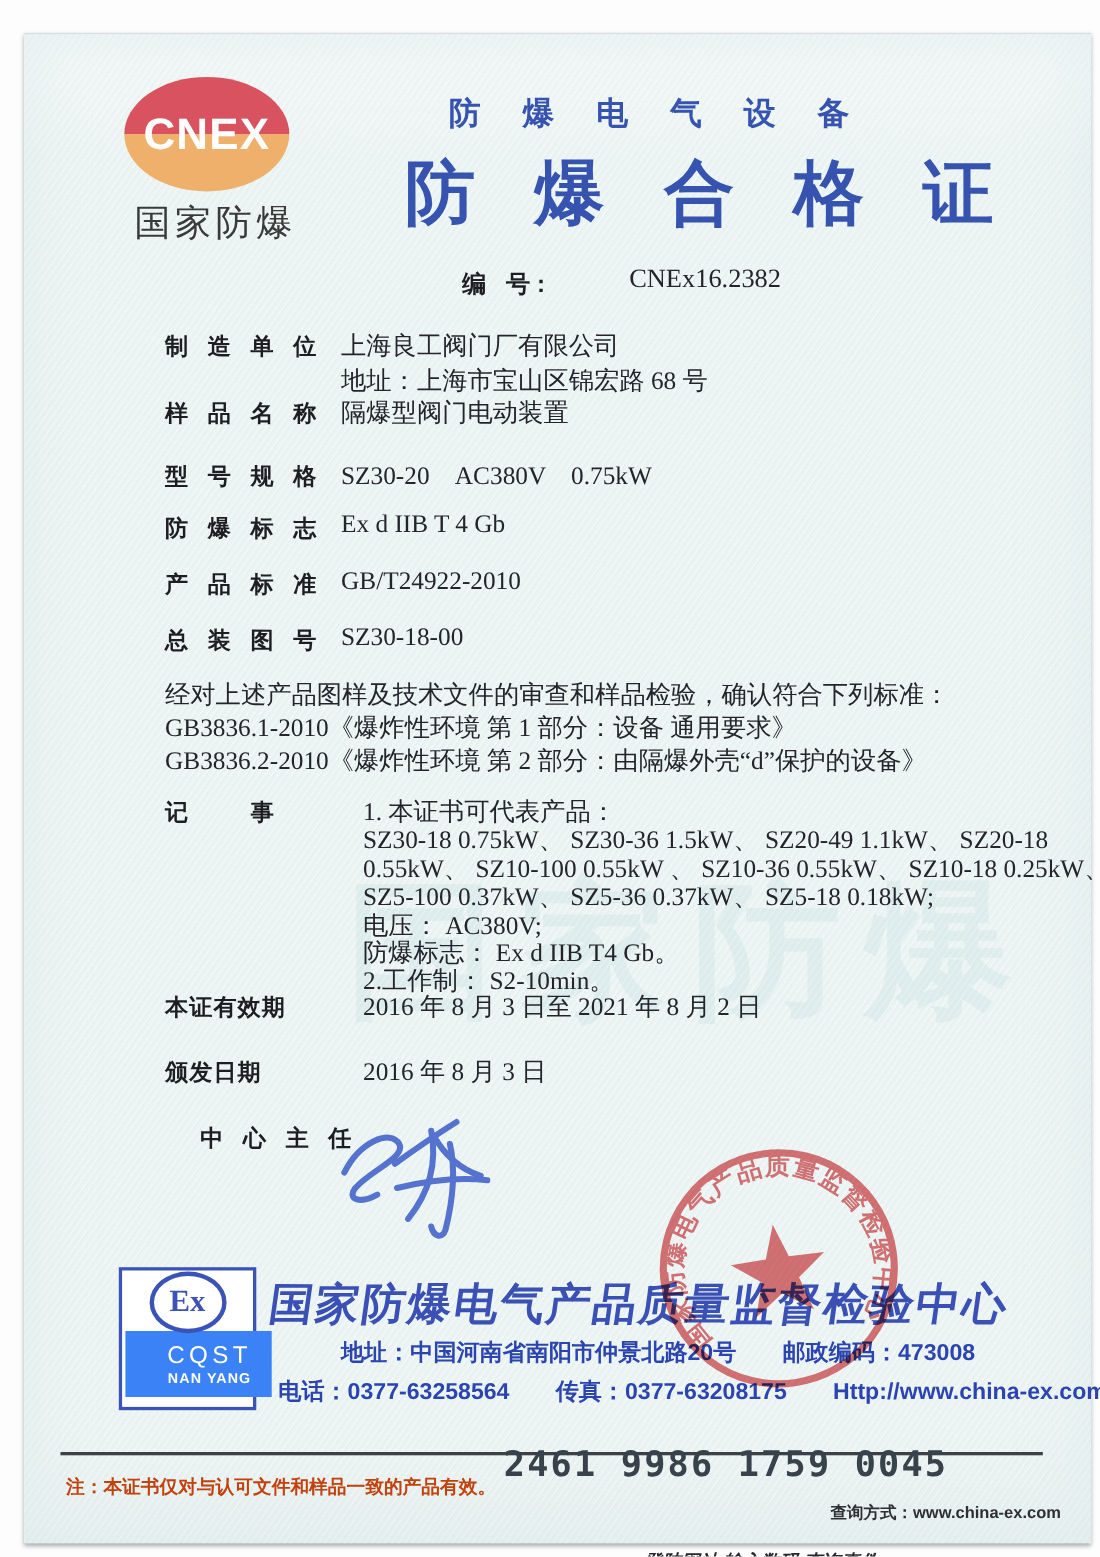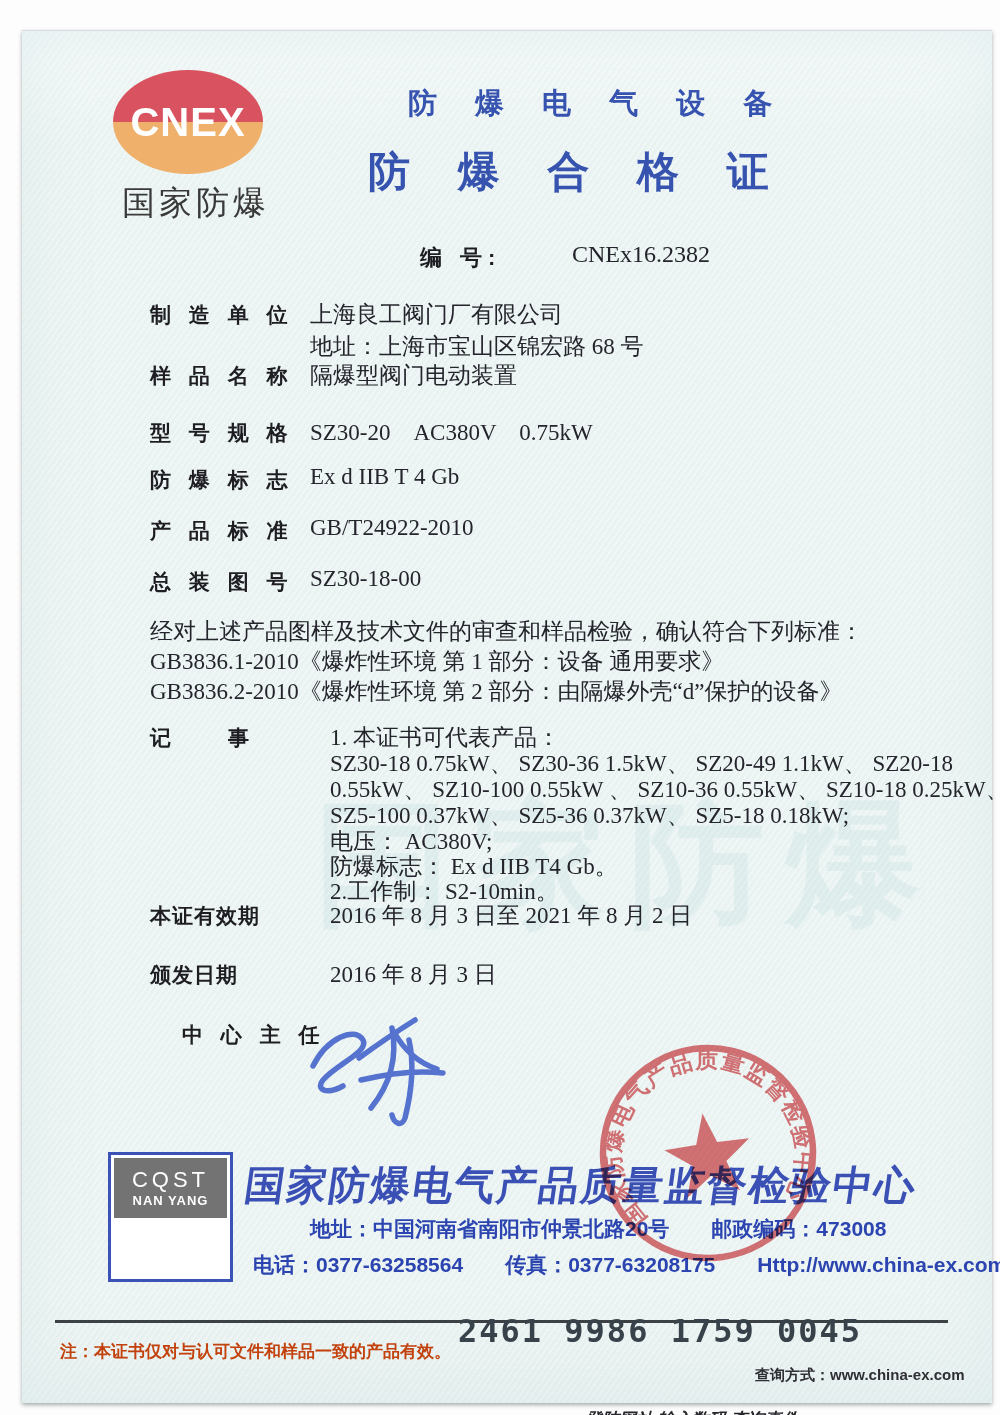--- a/index.html
+++ b/index.html
@@ -32,21 +32,21 @@
 <div class="abs wm" style="left:315px;top:775px;font-size:135px;letter-spacing:22px;">国家防爆</div>
 
 <div class="abs" style="left:113px;top:70px;width:150px;height:104px;border-radius:50%;
             background:linear-gradient(#d8535f 0 50%, #eeb06a 50% 100%);
             display:flex;align-items:center;justify-content:center;">
   <span style="color:#fff;font-weight:bold;font-size:40px;letter-spacing:1px;">CNEX</span>
 </div>
 <div class="abs" style="left:122px;top:181px;font-size:33px;color:#3a3a3a;letter-spacing:4px;">国家防爆</div>
 
 <div class="abs blue" style="left:408px;top:84px;font-size:29px;font-weight:bold;letter-spacing:15px;">防 爆 电 气 设 备</div>
-<div class="abs blue" style="left:368px;top:132px;font-size:42px;font-weight:bold;letter-spacing:18px;margin-top:12px;">防 爆 合 格 证</div>
+<div class="abs blue" style="left:368px;top:132px;font-size:64px;font-weight:bold;letter-spacing:18px;">防 爆 合 格 证</div>
 
 <div class="abs label" style="left:420px;top:243px;font-size:22px;">编  号:</div>
 <div class="abs serif value" style="left:524px;top:241px;font-size:24px;margin-left:48px;">CNEx16.2382</div>
 
 <div class="abs label" style="left:150px;top:301px;">制 造 单 位</div>
 <div class="abs serif value" style="left:310px;top:299px;">上海良工阀门厂有限公司</div>
 <div class="abs serif value" style="left:310px;top:331px;">地址：上海市宝山区锦宏路 68 号</div>
 <div class="abs label" style="left:150px;top:362px;">样 品 名 称</div>
 <div class="abs serif value" style="left:310px;top:360px;">隔爆型阀门电动装置</div>
 <div class="abs label" style="left:150px;top:419px;">型 号 规 格</div>
@@ -82,21 +82,26 @@
     <path d="M 18 66 C 32 38 60 26 68 40 C 74 52 42 64 28 80 C 20 90 32 95 48 86"></path>
     <path d="M 64 58 C 86 42 104 30 120 20"></path>
     <path d="M 97 28 C 102 54 97 82 76 108"></path>
     <path d="M 99 32 C 110 52 124 63 142 69"></path>
     <path d="M 66 80 C 95 73 122 70 148 73"></path>
     <path d="M 114 40 C 119 62 117 90 110 118 C 107 127 99 124 97 115"></path>
   </g>
 </svg>
 
 <div class="abs" style="left:108px;top:1152px;width:113px;height:118px;border:3px solid #3b53b6;background:#fff;padding:3px;">
-  <div style="width:100%;height:60px;background:#737373;display:flex;flex-direction:column;align-items:center;justify-content:center;">
+  <div style="width:100%;height:52px;display:flex;align-items:center;justify-content:center;background:#fff;">
+    <div style="width:62px;height:48px;border:4px solid #3b53b6;border-radius:50%;display:flex;align-items:center;justify-content:center;">
+      <span style="color:#3b53b6;font-weight:bold;font-size:28px;font-family:'Liberation Serif',serif;">Ex</span>
+    </div>
+  </div>
+  <div style="width:100%;height:60px;background:#3b82f6;display:flex;flex-direction:column;align-items:center;justify-content:center;padding-left:20px;">
     <span style="color:#fff;font-size:22px;letter-spacing:4px;line-height:26px;">CQST</span>
     <span style="color:#fff;font-size:13px;font-weight:bold;letter-spacing:1px;line-height:16px;">NAN YANG</span>
   </div>
 </div>
 
 <div class="abs" style="left:245px;top:1158px;font-size:40px;font-weight:bold;color:#3a50b4;
             font-family:'Liberation Serif','DejaVu Serif',serif;transform:skewX(-8deg);letter-spacing:2px;">国家防爆电气产品质量监督检验中心</div>
 <div class="abs ftblue" style="left:310px;top:1215px;font-size:21px;">地址：中国河南省南阳市仲景北路20号　　邮政编码：473008</div>
 <div class="abs ftblue" style="left:253px;top:1251px;font-size:21px;">电话：0377-63258564　　传真：0377-63208175　　Http://www.china-ex.com</div>
 

